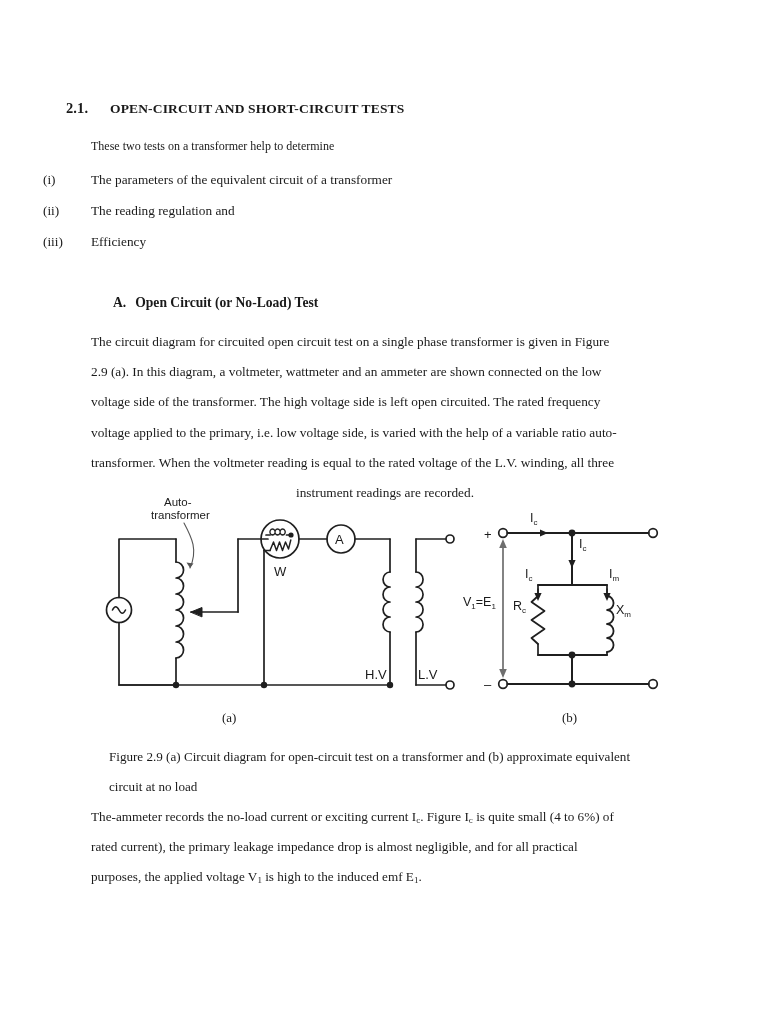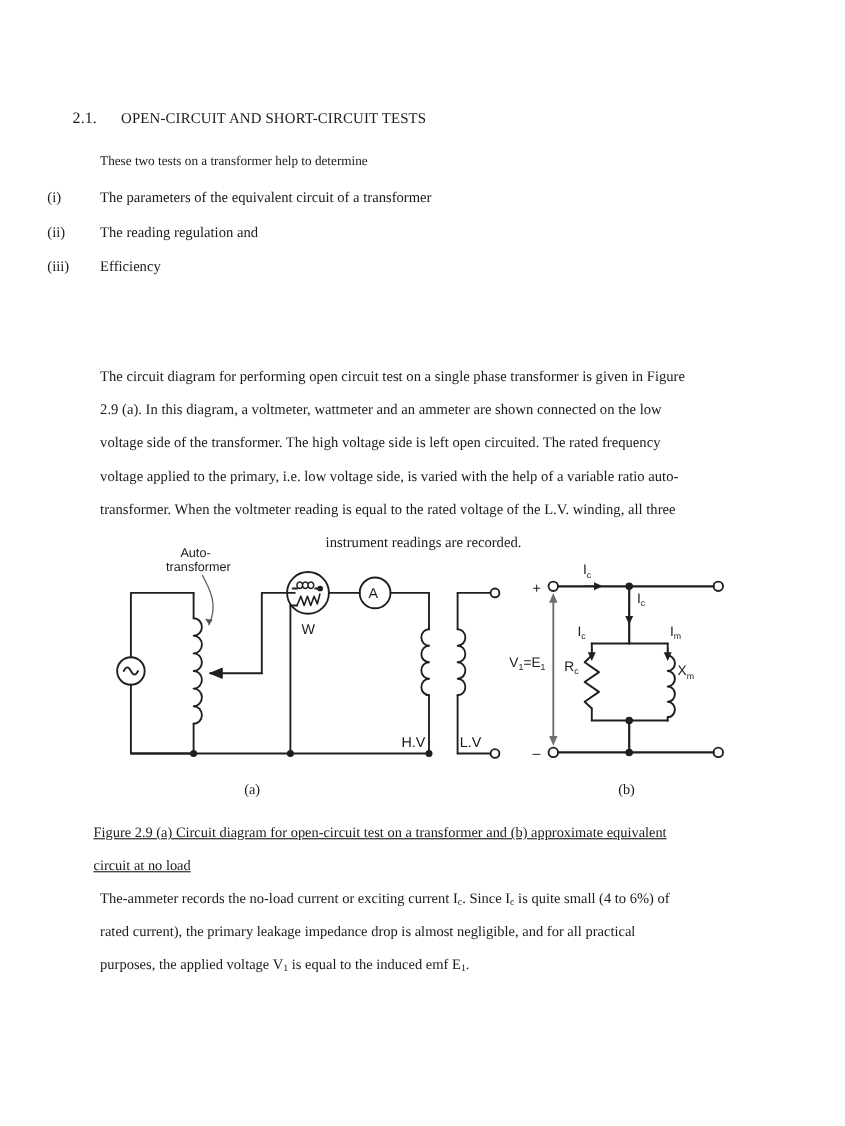--- a/index.html
+++ b/index.html
@@ -19,21 +19,21 @@
     position: absolute;
     inset: 0;
     background: #ffffff;
   }
 
   
   .section-heading {
     position: absolute;
     left: 66px;
     top: 100px;
-    font-weight: normal;
+    font-weight: bold;
     font-size: 14.5px;
     letter-spacing: 0.1px;
     white-space: nowrap;
   }
   .section-heading .num {
     display: inline-block;
     min-width: 44px;
   }
   .section-heading .title {
     font-size: 13.5px;
@@ -106,26 +106,25 @@
   .sublabel {
     position: absolute;
     font-size: 13px;
   }
   .sublabel.a { left: 222px; top: 710px; }
   .sublabel.b { left: 562px; top: 710px; }
 
   
   .fig-caption {
     position: absolute;
-    left: 85px;
+    left: 109px;
     top: 742px;
     width: 590px;
     font-size: 13.1px;
     line-height: 29.5px;
-    text-decoration: underline;
   }
 
   
   .para-close {
     position: absolute;
     left: 91px;
     top: 802px;
     width: 588px;
     font-size: 13.2px;
     line-height: 29.8px;
@@ -159,23 +158,26 @@
     <div class="roman-row">
       <span class="roman-marker">(ii)</span>
       <span class="roman-text">The reading regulation and</span>
     </div>
     <div class="roman-row">
       <span class="roman-marker">(iii)</span>
       <span class="roman-text">Efficiency</span>
     </div>
   </div>
 
+  <div class="sub-heading">
+    <span class="letter">A.</span><span>Open Circuit (or No-Load) Test</span>
+  </div>
 
   <div class="para-main">
-    <div>The circuit diagram for performing open circuit test on a single phase transformer is given in Figure</div>
+    <div>The circuit diagram for circuited open circuit test on a single phase transformer is given in Figure</div>
     <div>2.9 (a). In this diagram, a voltmeter, wattmeter and an ammeter are shown connected on the low</div>
     <div>voltage side of the transformer. The high voltage side is left open circuited. The rated frequency</div>
     <div>voltage applied to the primary, i.e. low voltage side, is varied with the help of a variable ratio auto-</div>
     <div>transformer. When the voltmeter reading is equal to the rated voltage of the L.V. winding, all three</div>
     <div class="lastline">instrument readings are recorded.</div>
   </div>
 
   <div class="figure-wrap">
     <svg width="768" height="215" viewBox="0 0 768 215" xmlns="http://www.w3.org/2000/svg">
       <g stroke="#1f1f1f" stroke-width="1.7" fill="none" stroke-linecap="round" stroke-linejoin="round">
@@ -364,18 +366,18 @@
 
   <div class="sublabel a">(a)</div>
   <div class="sublabel b">(b)</div>
 
   <div class="fig-caption">
     <div>Figure 2.9 (a) Circuit diagram for open-circuit test on a transformer and (b) approximate equivalent</div>
     <div>circuit at no load</div>
   </div>
 
   <div class="para-close">
-    <div><span>The-ammeter records the no-load current or exciting current I</span><sub>c</sub><span>. Since I</span><sub>c</sub><span> is quite small (4 to 6%) of</span></div>
+    <div><span>The-ammeter records the no-load current or exciting current I</span><sub>c</sub><span>. Figure I</span><sub>c</sub><span> is quite small (4 to 6%) of</span></div>
     <div>rated current), the primary leakage impedance drop is almost negligible, and for all practical</div>
-    <div class="lastline"><span>purposes, the applied voltage V</span><sub>1</sub><span> is equal to the induced emf E</span><sub>1</sub><span>.</span></div>
+    <div class="lastline"><span>purposes, the applied voltage V</span><sub>1</sub><span> is high to the induced emf E</span><sub>1</sub><span>.</span></div>
   </div>
 
 </div>
 
 </body></html>

